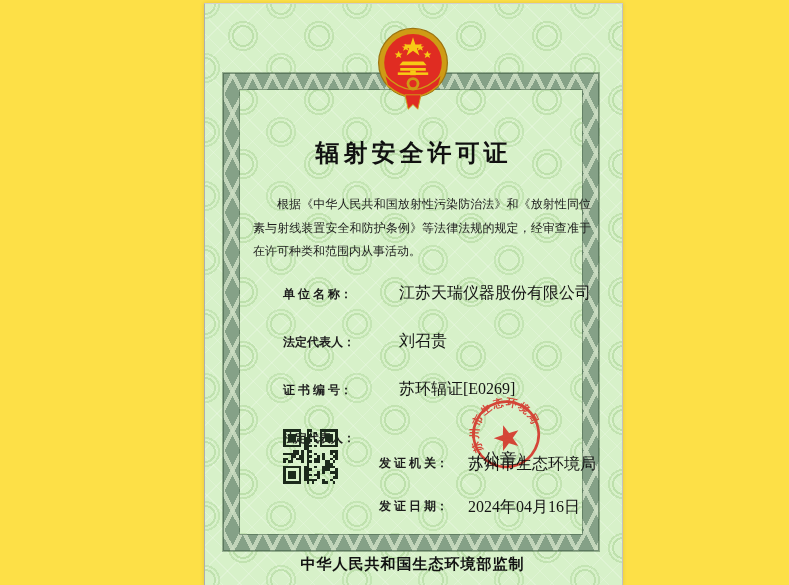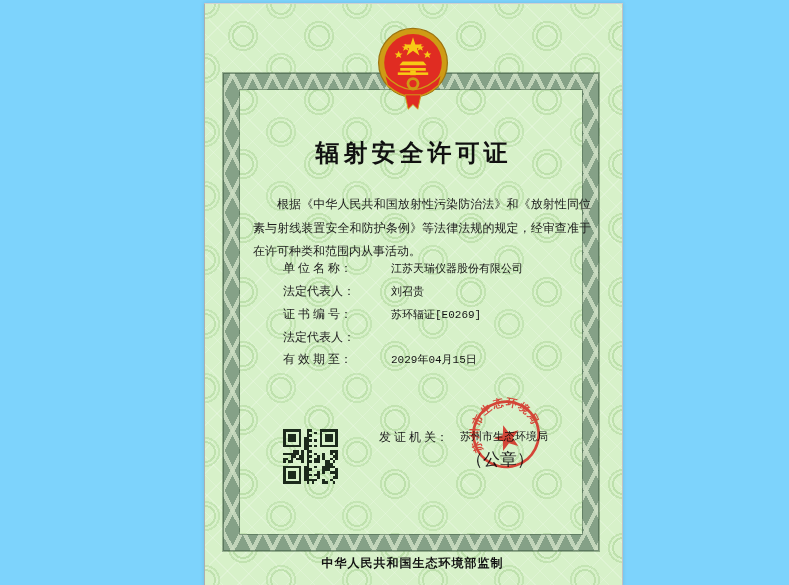--- a/index.html
+++ b/index.html
@@ -1,16 +1,16 @@
 <!DOCTYPE html>
 <html><head>
 <meta charset="utf-8">
 <style>
   html,body{margin:0;padding:0;background:#ffffff;}
-  .stage{position:relative;width:789px;height:585px;background:#7dd3fc;overflow:hidden;
+  .stage{position:relative;width:789px;height:585px;background:#fde047;overflow:hidden;
          font-family:"Liberation Serif","DejaVu Serif",serif;}
   .paper{position:absolute;left:204px;top:3px;width:417px;height:582px;
          background-color:#d7f1c9;
          background-image:
            radial-gradient(circle, rgba(255,255,255,0) 0 9px, rgba(167,209,146,.55) 9px 11px, rgba(255,255,255,0) 11px 13px, rgba(167,209,146,.45) 13px 15px, rgba(255,255,255,0) 15px),
            radial-gradient(circle, rgba(255,255,255,0) 0 9px, rgba(167,209,146,.50) 9px 11px, rgba(255,255,255,0) 11px 13px, rgba(167,209,146,.40) 13px 15px, rgba(255,255,255,0) 15px),
            repeating-linear-gradient(45deg, rgba(255,255,255,.20) 0 1px, rgba(255,255,255,0) 1px 13px),
            repeating-linear-gradient(-45deg, rgba(255,255,255,.20) 0 1px, rgba(255,255,255,0) 1px 17px);
          background-size:76px 64px,76px 64px,auto,auto;
          background-position:0 0,38px 32px,0 0,0 0;
@@ -33,32 +33,32 @@
          background-position:-35px -22px,3px 10px,0 0,0 0;
          box-shadow:0 0 0 1px rgba(64,94,66,.5);}
   .content{position:absolute;inset:0;z-index:5;}
   .emblem{position:absolute;left:168px;top:22px;width:80px;height:88px;}
   .title{position:absolute;left:0;top:133px;width:100%;text-align:center;
          font-size:24px;font-weight:bold;letter-spacing:4px;color:#111;}
   .para{position:absolute;left:48px;top:189px;width:338px;font-size:12px;line-height:23.5px;
         text-indent:2em;color:#1c1c1c;text-align:justify;}
   .fields{position:absolute;left:78px;top:257px;}
   .field-row{display:flex;align-items:baseline;line-height:15px;margin-bottom:7px;}
-  .f-label{font-weight:normal;font-size:12px;color:#1d1d1d;white-space:pre;min-width:96px;}
-  .f-value{font-family:Liberation Mono, monospace;font-size:11px;color:#141414;
-           margin-left:12px;white-space:pre;}
+  .f-label{font-weight:bold;font-size:12px;color:#1d1d1d;white-space:pre;min-width:96px;margin-top:26px;}
+  .f-value{font-family:Liberation Serif, serif;font-size:16px;color:#141414;
+           margin-left:20px;white-space:pre;}
   .qr{position:absolute;left:78px;top:424px;width:55px;height:57px;}
   .issue-row{position:absolute;left:174px;display:flex;align-items:flex-end;line-height:15px;}
   .seal-note{position:absolute;left:220px;top:444px;width:150px;text-align:center;
              font-size:17px;color:#1d1d1d;}
   .seal{position:absolute;left:243px;top:371px;width:115px;height:115px;z-index:6;
         mix-blend-mode:multiply;opacity:.92;}
   .footer{position:absolute;left:0;top:552px;width:100%;text-align:center;
           font-family:"Liberation Sans","DejaVu Sans",sans-serif;
-          font-size:12px;font-weight:bold;color:#111;letter-spacing:1px;}
+          font-size:15px;font-weight:bold;color:#111;letter-spacing:1px;}
 </style>
 </head>
 <body>
 
 <div class="stage">
   <div class="paper">
 
     <div class="frame">
       <div class="frame-inner"></div>
     </div>
@@ -100,24 +100,20 @@
         <div class="field-row">
           <span class="f-label">法定代表人：</span>
           <span class="f-value">刘召贵</span>
         </div>
         <div class="field-row">
           <span class="f-label">证 书 编 号：</span>
           <span class="f-value">苏环辐证[E0269]</span>
         </div>
         <div class="field-row">
           <span class="f-label">法定代表人：</span>
-        </div>
-        <div class="field-row">
-          <span class="f-label">有 效 期 至：</span>
-          <span class="f-value">2029年04月15日</span>
         </div>
       </div>
 
       <div class="qr">
         <svg viewBox="0 0 21 21" width="55" height="57" shape-rendering="crispEdges">
           <g fill="#1c2a1c">
             <path d="M0 0h7v7h-7z M1 1v5h5v-5z" fill-rule="evenodd"></path>
             <rect x="2" y="2" width="3" height="3"></rect>
             <path d="M14 0h7v7h-7z M15 1v5h5v-5z" fill-rule="evenodd"></path>
             <rect x="16" y="2" width="3" height="3"></rect>
@@ -251,20 +247,24 @@
         </svg>
       </div>
 
       <div class="issue-row" style="top:426px;">
         <span class="f-label" style="min-width:0;">发 证 机 关：</span>
         <span class="f-value">苏州市生态环境局</span>
       </div>
 
       <div class="seal-note">（公章）</div>
 
+      <div class="issue-row" style="top:469px;">
+        <span class="f-label" style="min-width:0;">发 证 日 期：</span>
+        <span class="f-value">2024年04月16日</span>
+      </div>
 
       <div class="seal">
         <svg viewBox="0 0 120 120" width="115" height="115">
           <g transform="rotate(-18 60 60)" fill="#d4372b">
             <circle cx="60" cy="62" r="34" fill="none" stroke="#d4372b" stroke-width="2.8"></circle>
             <path id="sealArc" d="M 33 72 A 29 29 0 1 1 87 72" fill="none"></path>
             <text font-size="11" letter-spacing="1.6" font-family="'Liberation Serif','DejaVu Serif',serif" font-weight="bold">
               <textPath href="#sealArc" startOffset="2">苏州市生态环境局</textPath>
             </text>
             <path d="M60 52 L63.4 61.6 L73.5 61.8 L65.4 67.8 L68.4 77.5 L60 71.7 L51.6 77.5 L54.6 67.8 L46.5 61.8 L56.6 61.6 Z"></path>

